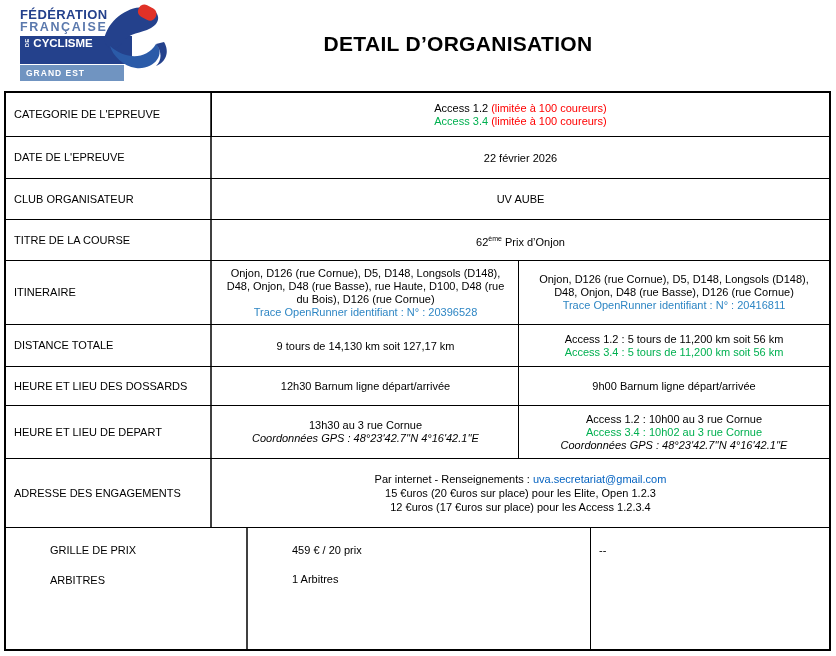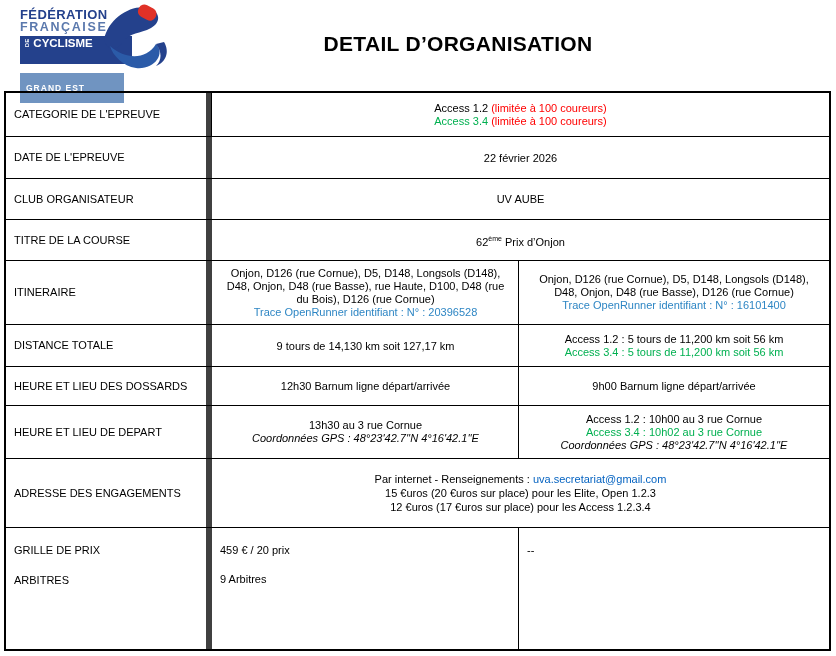--- a/index.html
+++ b/index.html
@@ -8,53 +8,53 @@
   .page { position:relative; width:836px; height:656px; background:#fff; overflow:hidden; }
 
   
   .logo { position:absolute; left:16px; top:4px; width:150px; height:64px; }
   .logo-text { position:absolute; left:4px; top:4px; width:110px; }
   .logo-fed { font-size:13px; font-weight:bold; color:#24418C; letter-spacing:.4px; line-height:13px; }
   .logo-fra { font-size:12.5px; font-weight:bold; color:#5B79AD; letter-spacing:1.6px; line-height:13px; }
   .logo-band1 { margin-top:2px; background:#24418C; color:#fff; font-weight:bold; font-size:11.5px;
                 padding:1px 4px 15px 3px; display:flex; align-items:center; gap:2px; width:112px; }
   .logo-de { font-size:6px; transform:rotate(-90deg); display:inline-block; line-height:6px; }
-  .logo-band2 { margin-top:9px; background:#7094C1; color:#fff; font-weight:bold; font-size:8.5px;
-                letter-spacing:1px; padding:10px 6px; width:104px; }
+  .logo-band2 { margin-top:1px; background:#7094C1; color:#fff; font-weight:bold; font-size:8.5px;
+                letter-spacing:1px; padding:3px 6px; width:104px; }
   .logo-swoosh { position:absolute; left:80px; top:-2px; }
 
   .doc-title { position:absolute; left:80px; right:0; top:32px; text-align:center;
                font-size:21px; font-weight:bold; letter-spacing:.3px; }
 
   
   .tbl { position:absolute; left:4px; top:91px; width:827px; height:560px;
          border:2px solid #000; display:flex; flex-direction:column; font-size:11px; }
   .row { display:flex; border-top:1px solid #000; }
   .row:first-child { border-top:none; }
-  .lab { width:206px; border-right:6px solid #404040; display:flex; align-items:center;
+  .lab { width:206px; border-right:2px solid #404040; display:flex; align-items:center;
          padding:2px 4px 2px 8px; line-height:13px; }
   .mid { width:307px; }
   .rgt { flex:1; border-left:1px solid #000; margin-left:-1px; }
   .cell { display:flex; flex-direction:column; align-items:center; justify-content:center;
           text-align:center; padding:2px 8px; line-height:14px; }
   .span2 { flex:1; }
   .h43{height:43px}.h42{height:42px}.h41{height:41px}.h64{height:64px}
   .h39{height:39px}.h53{height:53px}.h69{height:69px}
   .rlast{ flex:1; }
 
   .green { color:#00B050; }
   .red { color:#FF0000; }
   .trace { color:#2E86C4; }
   .link { color:#0563C1; cursor:pointer; }
   .ital { font-style:italic; }
   .sup { vertical-align:super; font-size:7px; }
   .tight { line-height:13px; }
 
   .stack-left { display:flex; flex-direction:column; align-items:flex-start; justify-content:flex-start;
-                text-align:left; padding:16px 4px 2px 8px; gap:17px; }
+                text-align:left; padding:16px 4px 2px 8px; gap:17px;margin-left:36px; }
   .dashcell { display:flex; align-items:flex-start; justify-content:flex-start; padding:16px 4px 2px 8px; }
 </style>
 </head>
 <body>
 
 <div class="page">
 
   <div class="logo">
     <div class="logo-text">
       <div class="logo-fed">FÉDÉRATION</div>
@@ -103,21 +103,21 @@
     </div>
 
     <div class="row h64">
       <div class="lab">ITINERAIRE</div>
       <div class="cell mid tight">
         <div>Onjon, D126 (rue Cornue), D5, D148, Longsols (D148), D48, Onjon, D48 (rue Basse), rue Haute, D100, D48 (rue du Bois), D126 (rue Cornue)</div>
         <div class="trace">Trace OpenRunner identifiant : N° : 20396528</div>
       </div>
       <div class="cell rgt tight">
         <div>Onjon, D126 (rue Cornue), D5, D148, Longsols (D148), D48, Onjon, D48 (rue Basse), D126 (rue Cornue)</div>
-        <div class="trace">Trace OpenRunner identifiant : N° : 16101400</div>
+        <div class="trace">Trace OpenRunner identifiant : N° : 20416811</div>
       </div>
     </div>
 
     <div class="row h42">
       <div class="lab">DISTANCE TOTALE</div>
       <div class="cell mid">9 tours de 14,130 km soit 127,17 km</div>
       <div class="cell rgt tight">
         <div>Access 1.2 : 5 tours de 11,200 km soit 56 km</div>
         <div class="green">Access 3.4 : 5 tours de 11,200 km soit 56 km</div>
       </div>
@@ -152,19 +152,19 @@
       </div>
     </div>
 
     <div class="row rlast">
       <div class="lab stack-left">
         <div>GRILLE DE PRIX</div>
         <div>ARBITRES</div>
       </div>
       <div class="mid stack-left">
         <div>459 € / 20 prix</div>
-        <div>9 Arbitres</div>
+        <div>1 Arbitres</div>
       </div>
       <div class="rgt dashcell">--</div>
     </div>
 
   </div>
 </div>
 
 </body></html>

